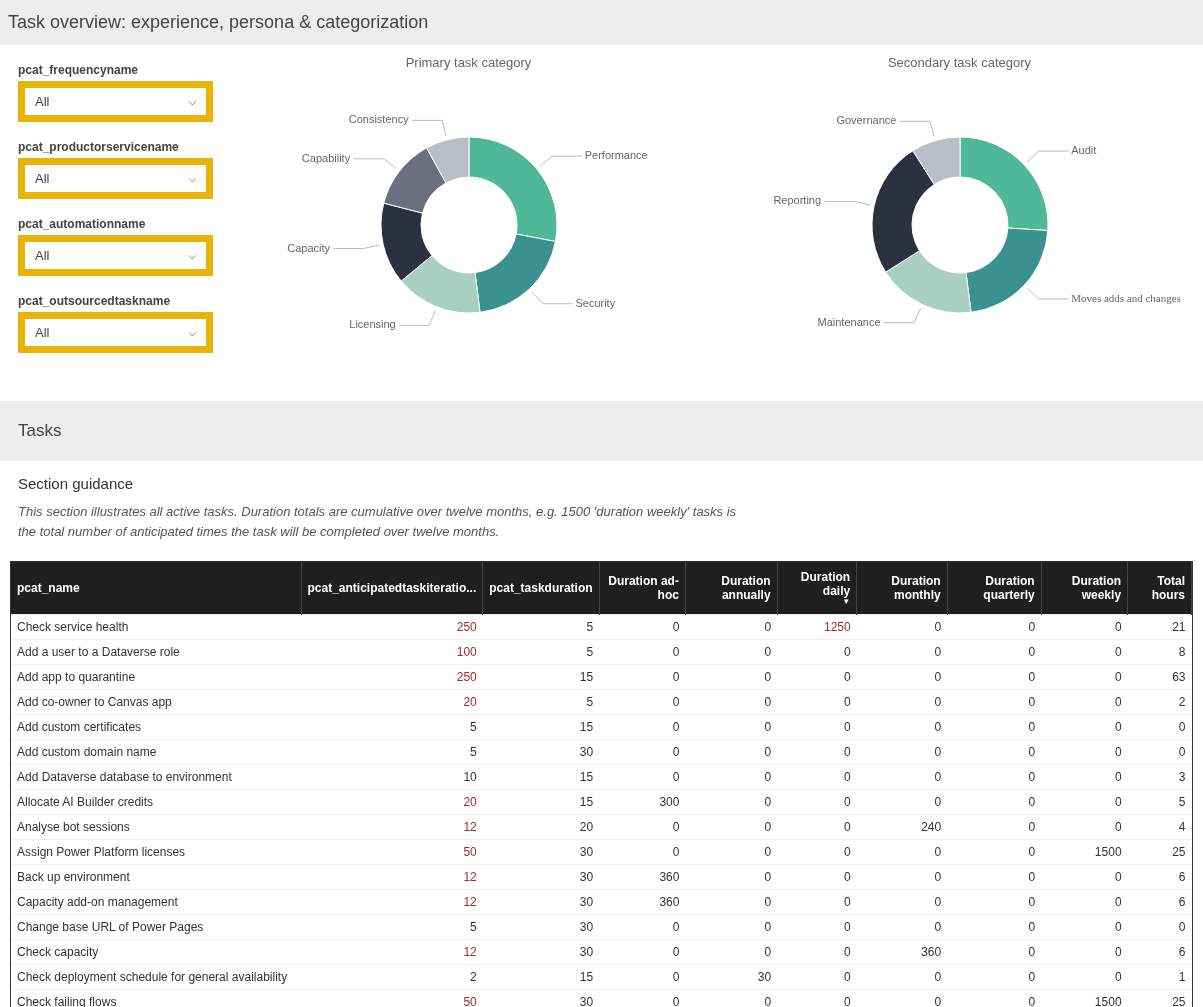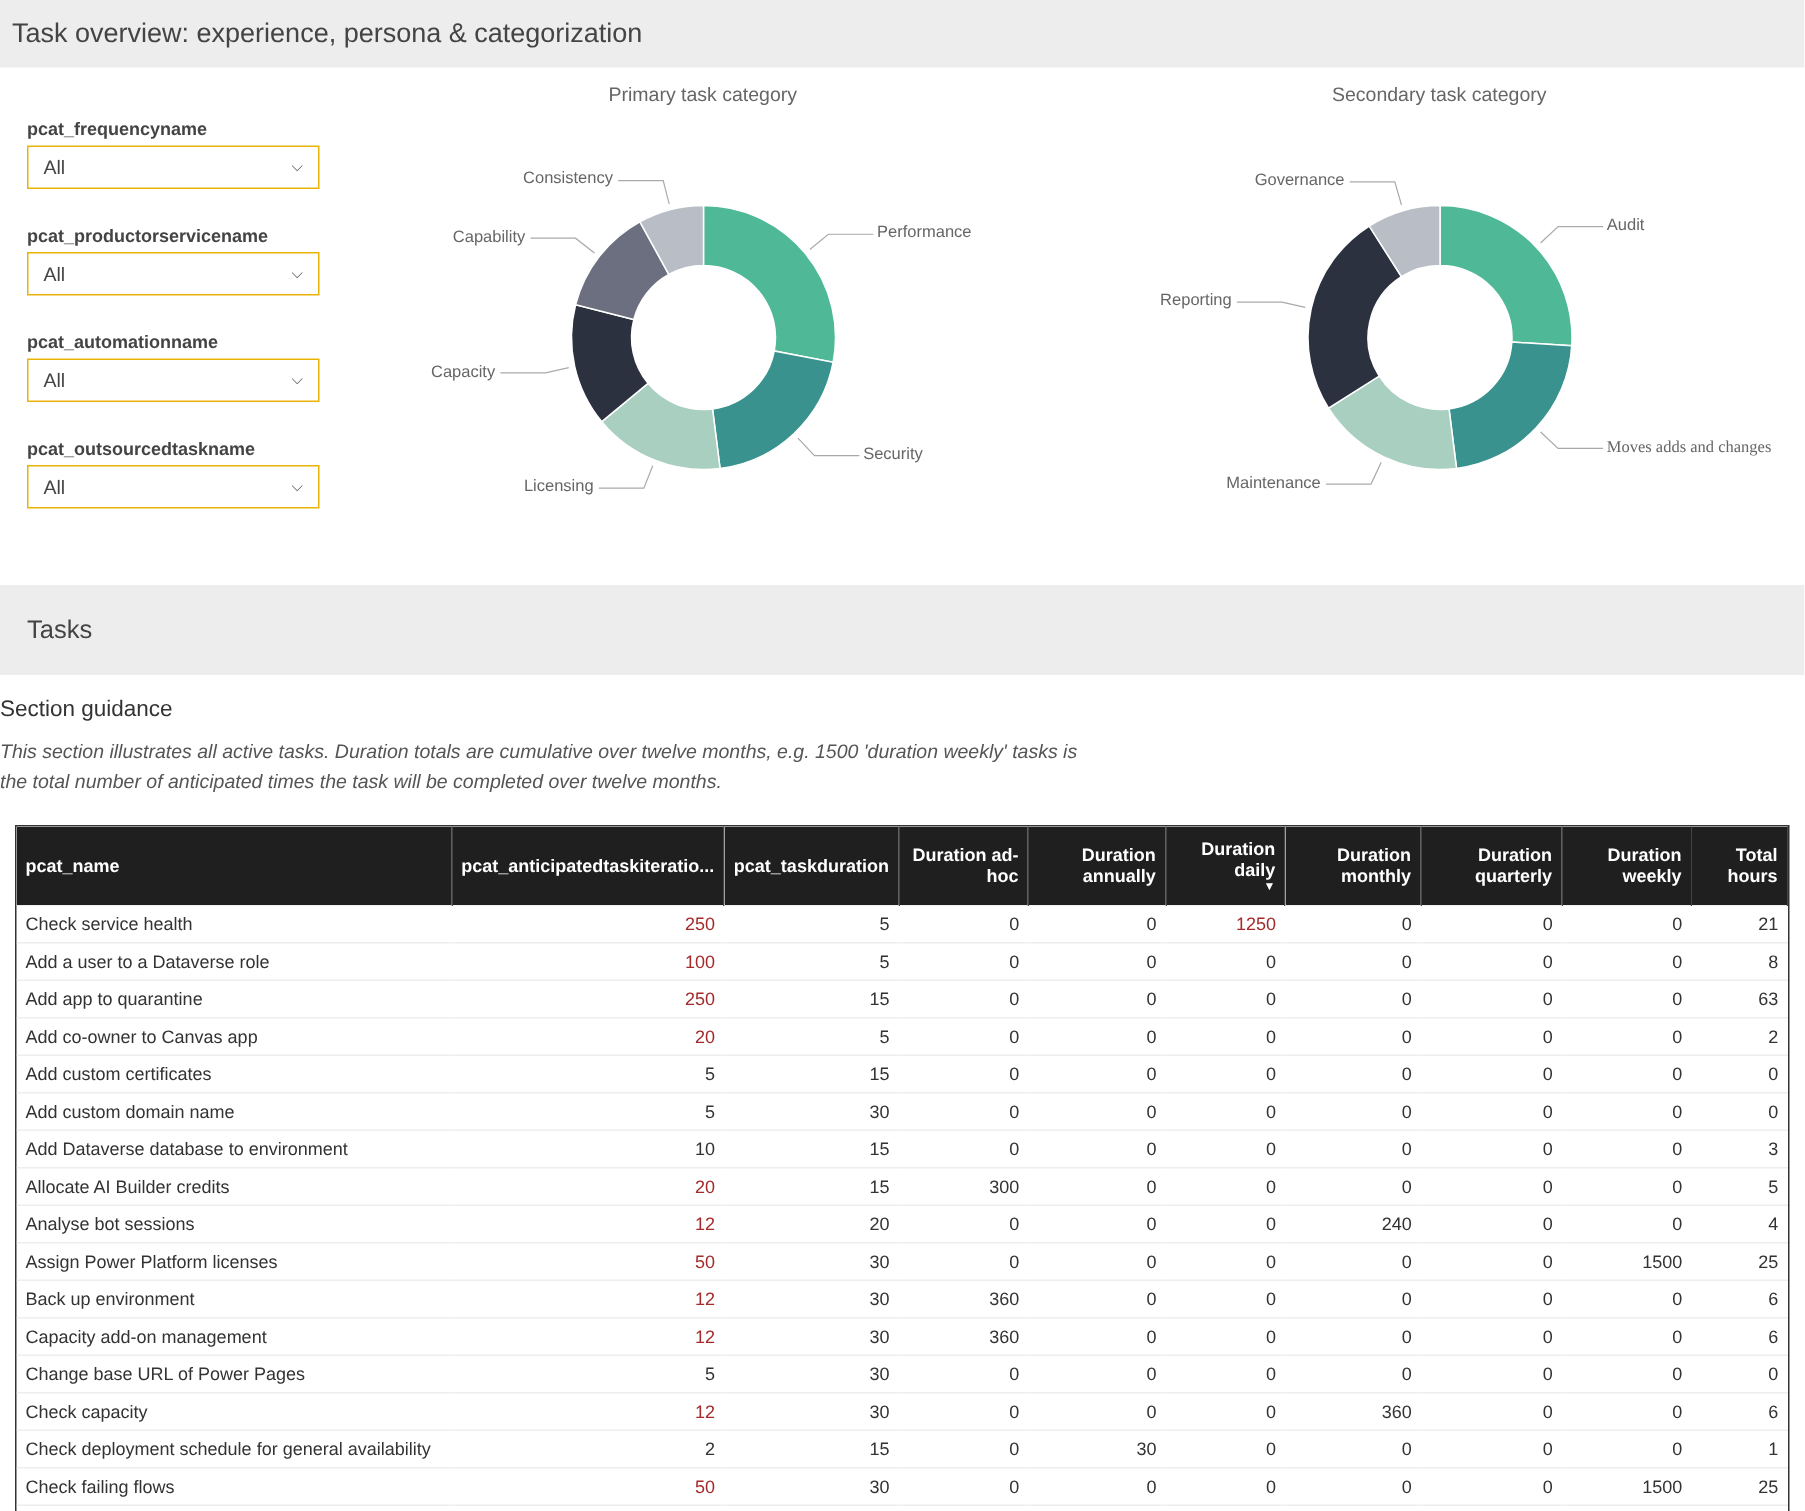--- a/index.html
+++ b/index.html
@@ -1,31 +1,31 @@
 <!DOCTYPE html>
 <html><head>
 <meta charset="utf-8">
 <style>
 * { box-sizing: border-box; margin: 0; padding: 0; }
 body { font-family: "Segoe UI", Arial, sans-serif; background: #fff; color: #333; font-size: 13px; width: 1203px; }
 .header-bar { background: #ededed; padding: 12px 8px; font-size: 18px; color: #444; font-weight: 400; }
 .top-section { display: flex; padding: 10px 18px 20px; gap: 30px; }
 .filters { width: 195px; flex-shrink: 0; }
-.filter-group { margin-top: 24px; margin-bottom: 18px; }
+.filter-group { margin-top: 8px; margin-bottom: 18px; }
 .filter-label { font-size: 12px; font-weight: 600; color: #444; margin-bottom: 4px; display: block; }
-.filter-select { width: 100%; border: 1px solid #eab308; background: #fff; padding: 6px 10px; font-size: 13px; color: #444; display: flex; justify-content: space-between; align-items: center; cursor: pointer; }
+.filter-select { width: 100%; border: 7px solid #eab308; background: #fff; padding: 6px 10px; font-size: 13px; color: #444; display: flex; justify-content: space-between; align-items: center; cursor: pointer; }
 .filter-select .chev { font-size: 10px; color: #555; }
 .charts { flex: 1; display: flex; gap: 40px; }
 .chart-box { flex: 1; text-align: center; position: relative; }
 .chart-title { font-size: 13px; color: #666; margin-bottom: 10px; }
 .donut-wrap { position: relative; width: 360px; height: 280px; margin: 0 auto; }
 .donut-svg { display: block; margin: 0 auto; }
 .chart-label { position: absolute; font-size: 11px; color: #666; white-space: nowrap; }
 .tasks-header { background: #ededed; padding: 20px 18px; font-size: 17px; color: #444; margin-top: 10px; }
-.guidance { padding: 14px 0 6px; }
+.guidance { padding: 14px 18px 6px; }
 .guidance h3 { font-size: 15px; font-weight: 400; color: #333; margin-bottom: 10px; }
 .guidance p { font-size: 13px; color: #555; max-width: 720px; line-height: 1.5; font-style: italic; }
 .table-wrap { margin: 14px 10px; border: 1px solid #333; position: relative; }
 .table-scroll { overflow-y: auto; max-height: 480px; }
 table { width: 100%; border-collapse: collapse; font-size: 12px; }
 thead th { background: #1f1f1f; color: #fff; padding: 8px 6px; font-weight: 600; text-align: right; position: sticky; top: 0; border-right: 1px solid #444; }
 thead th:first-child { text-align: left; width: 290px; }
 tbody td { padding: 5px 6px; text-align: right; border-top: 1px solid #eee; }
 tbody td:first-child { text-align: left; color: #333; }
 .red { color: #a52a2a; }

